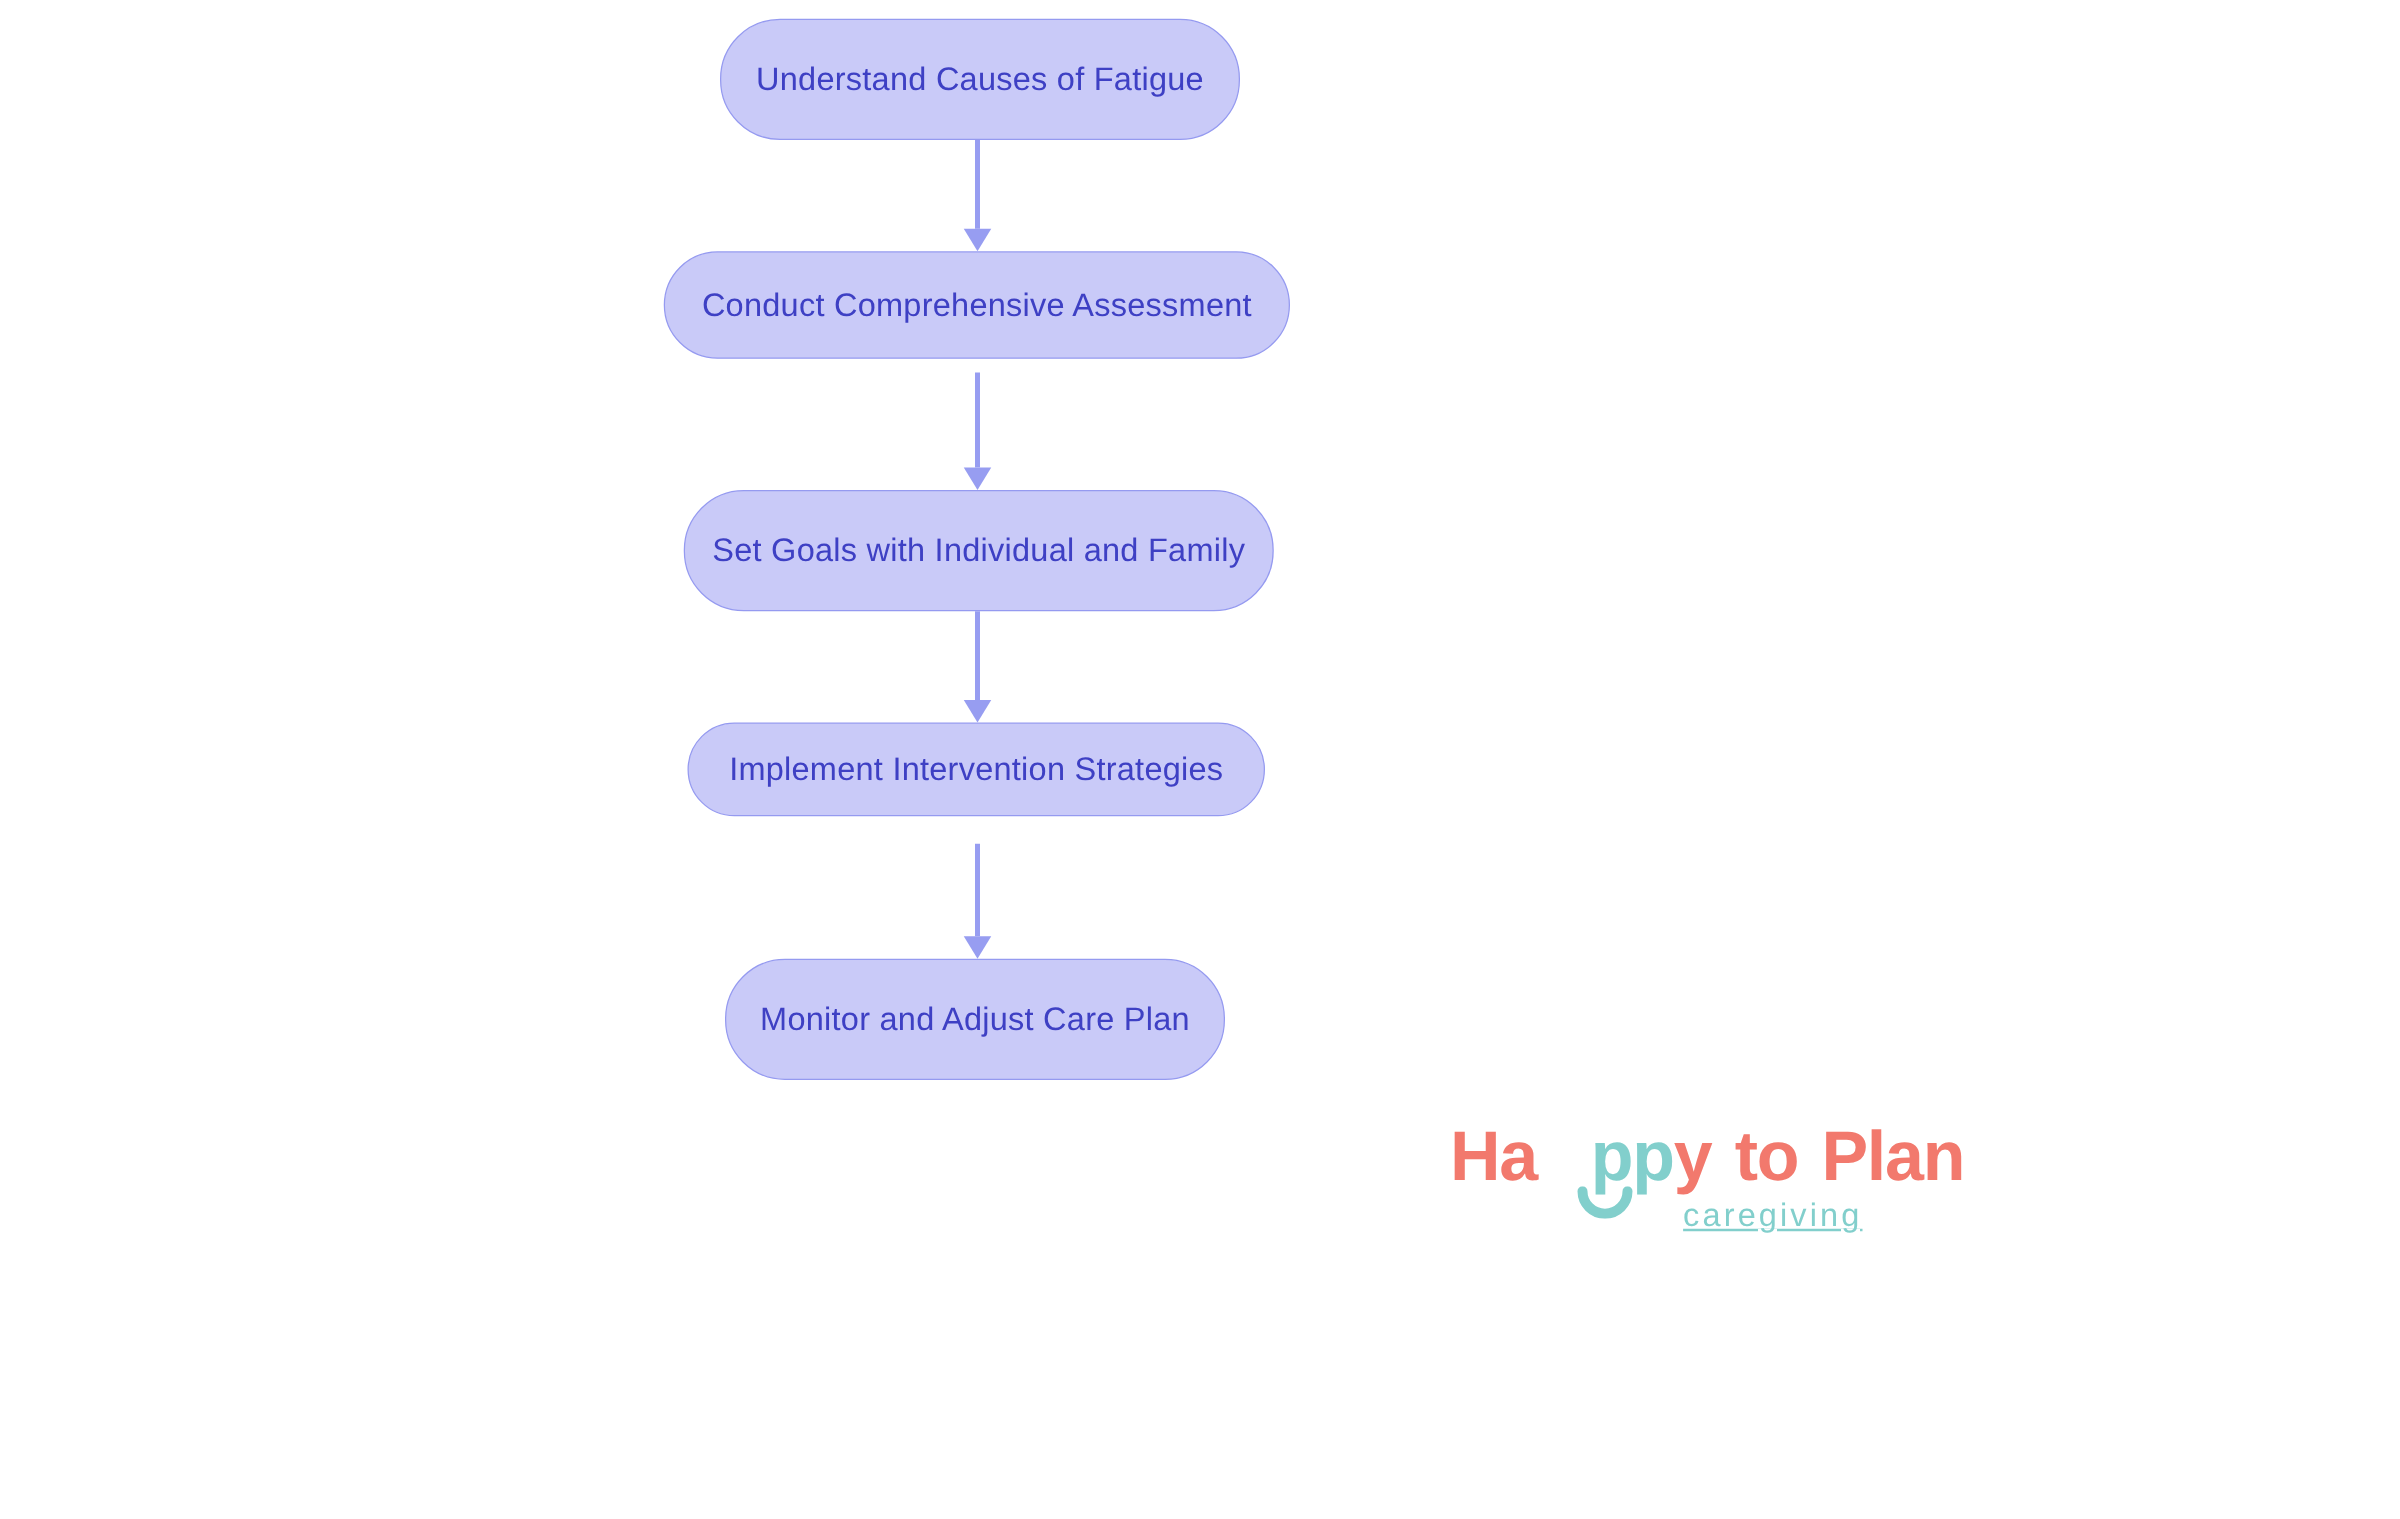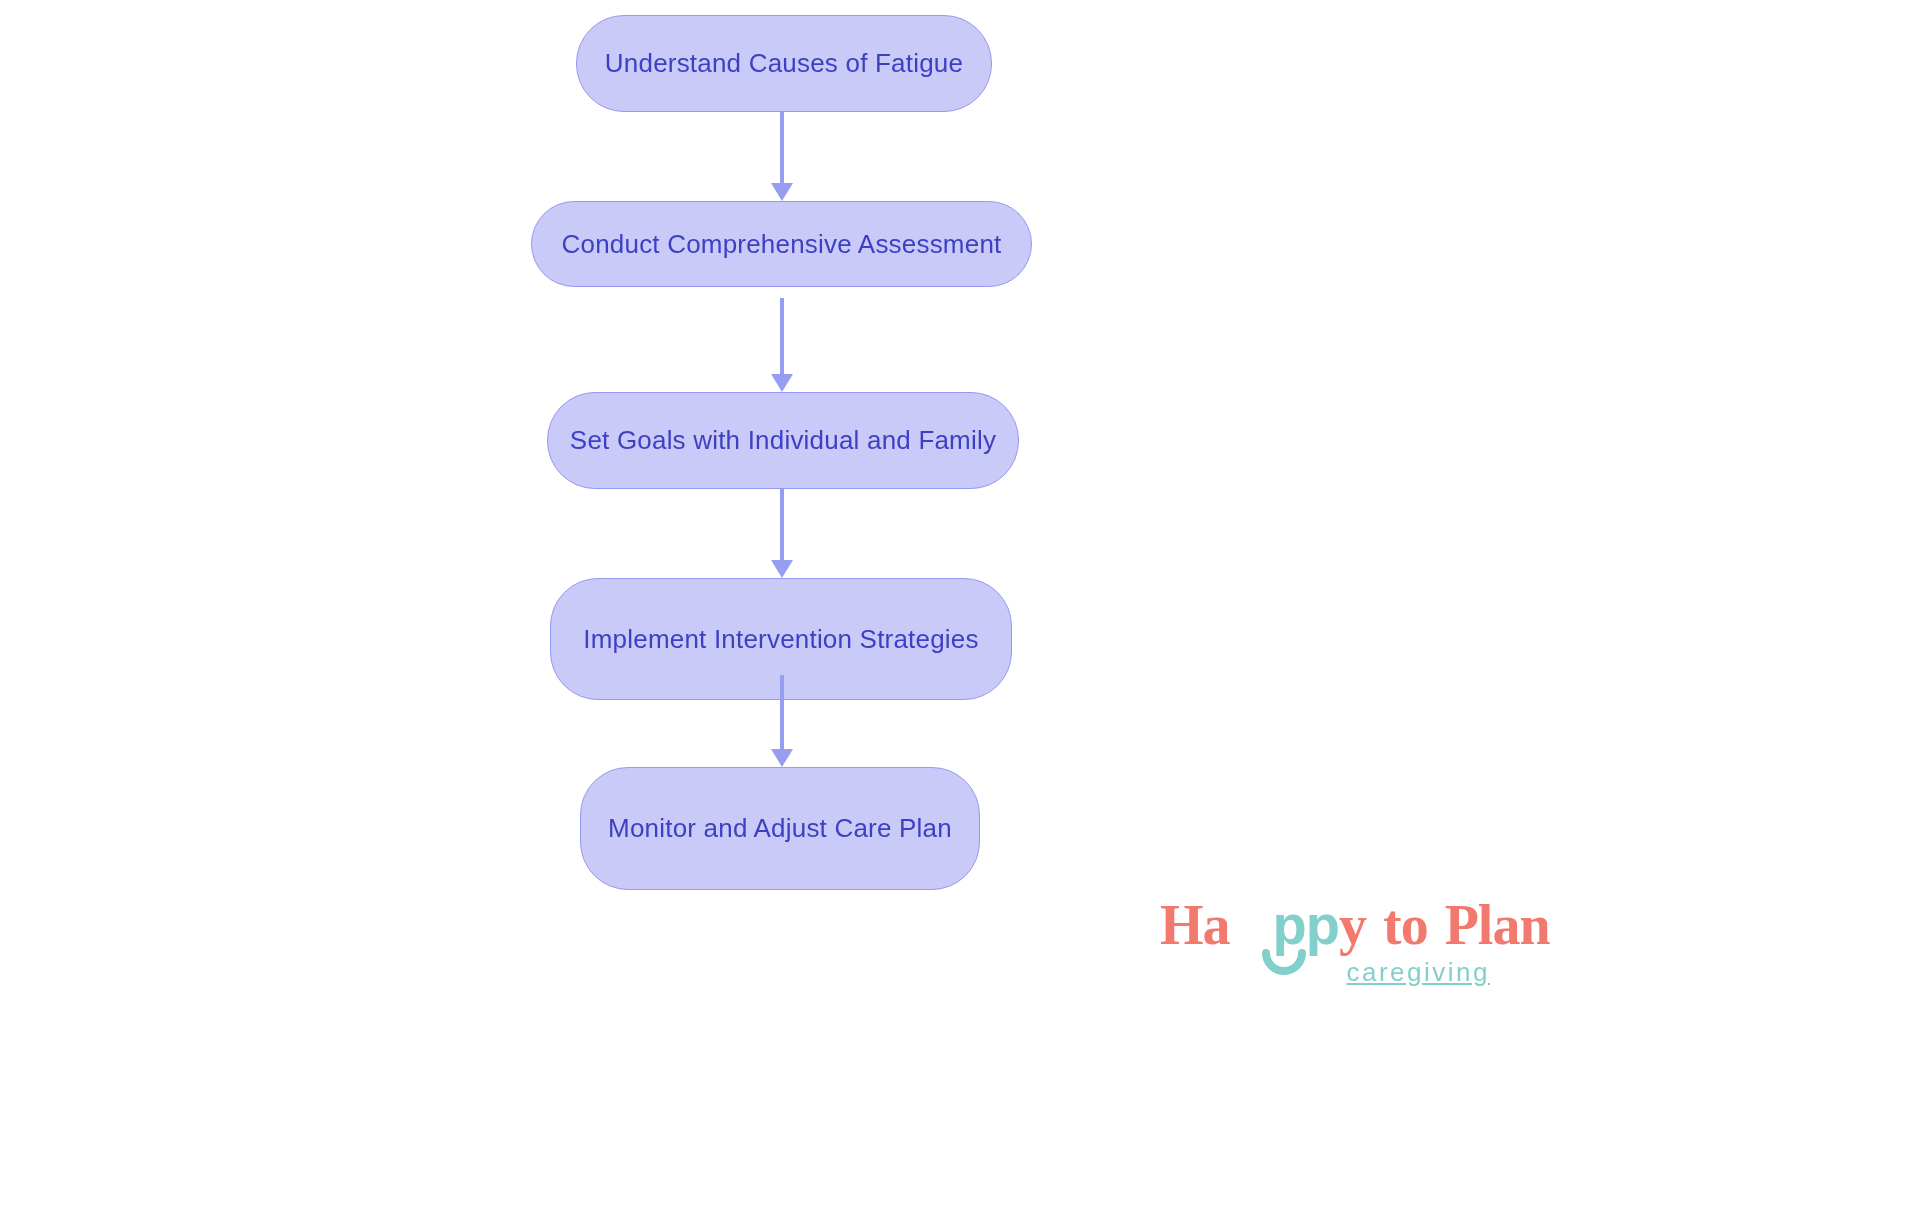--- a/index.html
+++ b/index.html
@@ -26,22 +26,22 @@
   .node-label {
     color: var(--node_text, #3e40c4);
     font-size: 26px;
     font-weight: 400;
     letter-spacing: 0.2px;
     white-space: nowrap;
   }
   .n1 { left: 576px; top:  15px; width: 416px; height: 97px; }
   .n2 { left: 531px; top: 201px; width: 501px; height: 86px; }
   .n3 { left: 547px; top: 392px; width: 472px; height: 97px; }
-  .n4 { left: 550px; top: 578px; width: 462px; height: 122px; }
-  .n5 { left: 580px; top: 767px; width: 400px; height: 123px; }
+  .n4 { left: 550px; top: 578px; width: 462px; height: 75px; }
+  .n5 { left: 580px; top: 767px; width: 400px; height: 97px; }
 
   
   .arrow {
     position: absolute;
     left: 771px;
     width: 22px;
     display: flex;
     flex-direction: column;
     align-items: center;
   }
@@ -70,21 +70,21 @@
   }
   .logo-title {
     font-size: 56px;
     font-weight: bold;
     letter-spacing: -1px;
     word-spacing: 4px;
     line-height: 1.15;
     white-space: nowrap;
     color: var(--logo_coral, #f2796d);
   }
-  .logo-title .coral { color: var(--logo_coral, #f2796d); font-family: Liberation Serif, serif; }
+  .logo-title .coral { color: var(--logo_coral, #f2796d); }
   .logo-title .teal  { color: var(--logo_teal, #82cfcc); margin-left: 43px; }
   .pp-wrap { position: relative; display: inline-block; }
   .smile {
     position: absolute;
     left: 50%;
     transform: translateX(-50%);
     top: 56px;
   }
   .logo-tagline {
     width: 330px;

